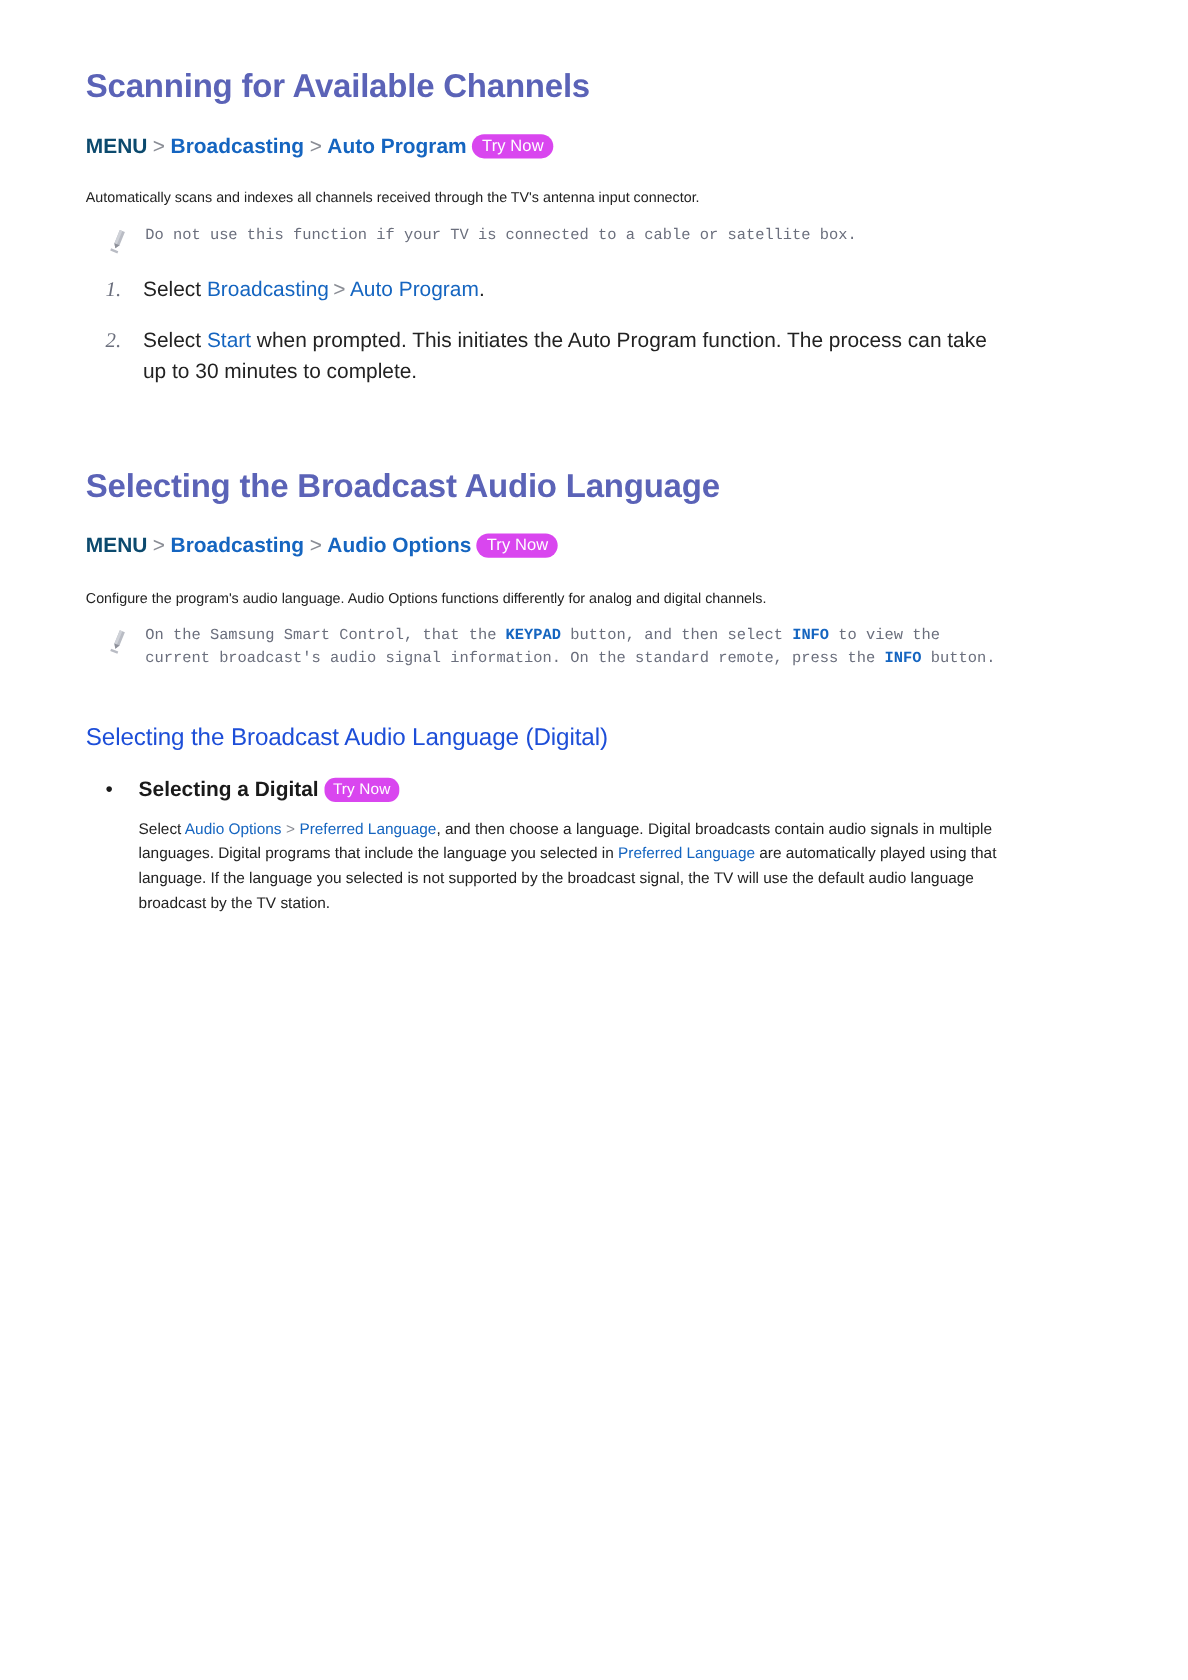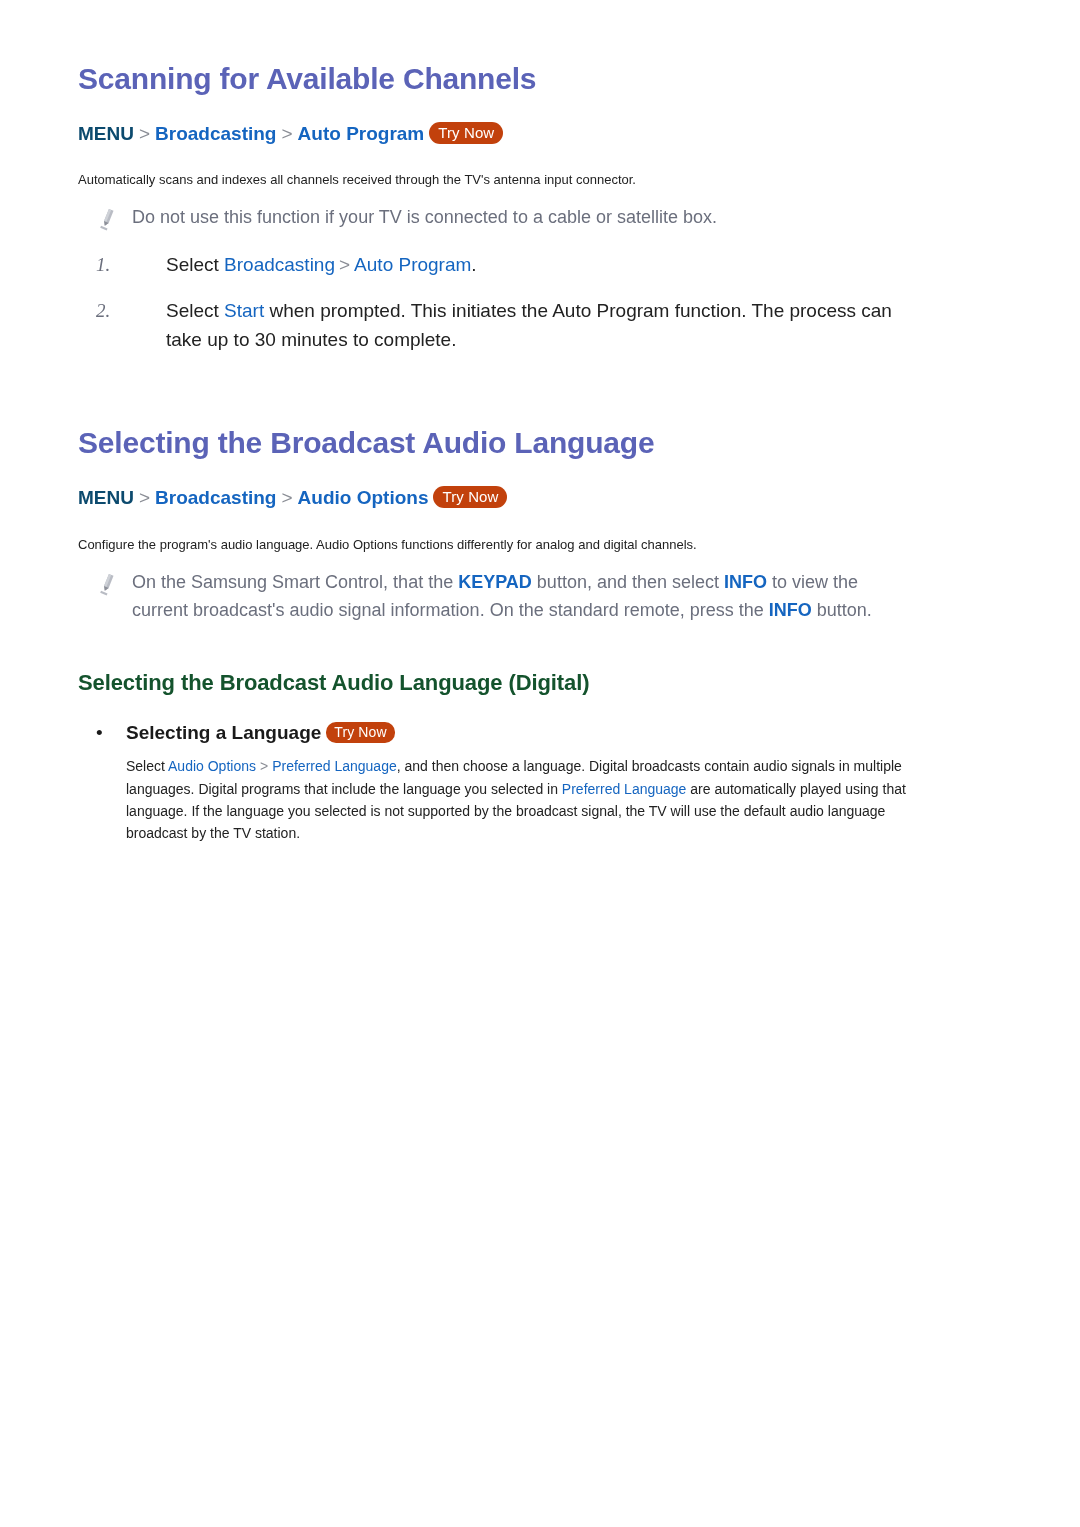--- a/index.html
+++ b/index.html
@@ -26,22 +26,22 @@
   h1.section-title {
     font-size: 30px;
     font-weight: bold;
     color: #5b63b7;
     margin: 0 0 24px 0;
     letter-spacing: -0.2px;
     line-height: 1.12;
   }
   h2.sub-title {
     font-size: 22px;
-    font-weight: bold;
-    color: #14532d;
+    font-weight: normal;
+    color: #1d4ed8;
     margin: 0 0 22px 0;
     letter-spacing: -0.1px;
     line-height: 1.15;
   }
 
   
   .menu-path {
     font-size: 19px;
     font-weight: bold;
     margin: 0 0 22px 0;
@@ -52,21 +52,21 @@
   .menu-sep {
     color: #8a8d95;
     font-weight: normal;
     padding: 0 5px;
   }
   .menu-item { color: #1565c0; }
 
   
   .try-now {
     display: inline-block;
-    background: #c2410c;
+    background: #d946ef;
     color: #ffffff;
     font-size: 15px;
     font-weight: normal;
     border-radius: 11px;
     padding: 2px 9px 3px 9px;
     line-height: 1.15;
     vertical-align: 2px;
     margin-left: 5px;
     letter-spacing: 0.1px;
   }
@@ -93,24 +93,25 @@
     padding-left: 18px;
   }
   .note .pencil {
     flex: 0 0 auto;
     width: 22px;
     height: 24px;
     margin-top: 3px;
     margin-right: 14px;
   }
   .note .note-text {
-    font-size: 18px;
+    font-size: 14px;
     color: #6b6f7d;
     line-height: 1.55;
     max-width: 905px;
+    font-family: Liberation Mono, monospace;
   }
 
   
   ol.steps {
     list-style: none;
     margin: 18px 0 0 0;
     padding: 0 0 0 18px;
   }
   ol.steps li {
     display: flex;
@@ -124,21 +125,20 @@
     font-style: italic;
     color: #6b6f7d;
     font-family: "Liberation Serif", serif;
     line-height: 1.55;
   }
   ol.steps .step-text {
     font-size: 19px;
     color: #222222;
     line-height: 1.55;
     max-width: 905px;
-    margin-left: 36px;
   }
 
   
   ul.bullets {
     list-style: none;
     margin: 0;
     padding: 0 0 0 18px;
   }
   ul.bullets li {
     display: flex;
@@ -237,19 +237,19 @@
     <span class="note-text"><span>On the Samsung Smart Control, that the </span><span class="lnk-b">KEYPAD</span><span> button, and then select </span><span class="lnk-b">INFO</span><span> to view the current broadcast's audio signal information. On the standard remote, press the </span><span class="lnk-b">INFO</span><span> button.</span></span>
   </div>
 
   <div class="spacer-md"></div>
 
   <h2 class="sub-title">Selecting the Broadcast Audio Language (Digital)</h2>
 
   <ul class="bullets">
     <li>
       <span class="dot">•</span>
-      <span class="bullet-text"><span>Selecting a Language</span><span class="try-now small">Try Now</span></span>
+      <span class="bullet-text"><span>Selecting a Digital</span><span class="try-now small">Try Now</span></span>
     </li>
   </ul>
 
   <p class="bullet-body"><span>Select </span><span class="lnk">Audio Options</span><span class="arrow">&gt;</span><span class="lnk">Preferred Language</span><span>, and then choose a language. Digital broadcasts contain audio signals in multiple languages. Digital programs that include the language you selected in </span><span class="lnk">Preferred Language</span><span> are automatically played using that language. If the language you selected is not supported by the broadcast signal, the TV will use the default audio language broadcast by the TV station.</span></p>
 
 </div>
 
 </body></html>

